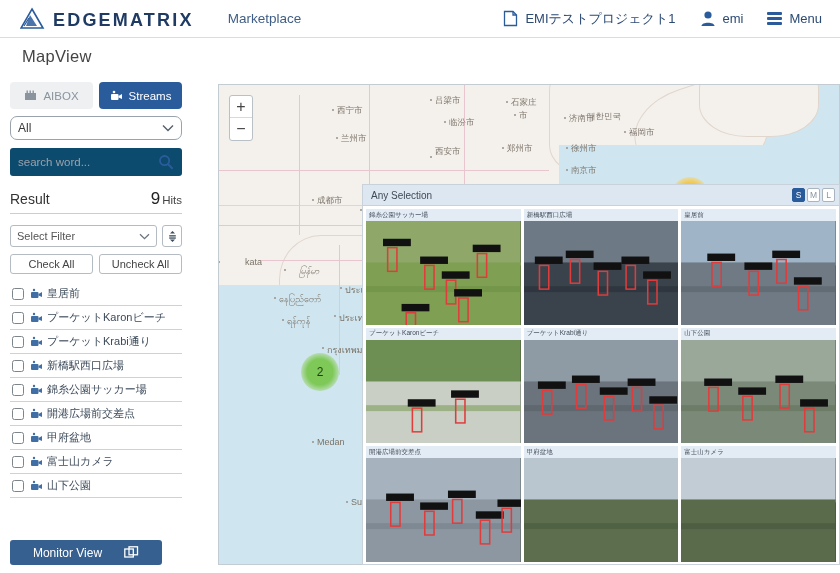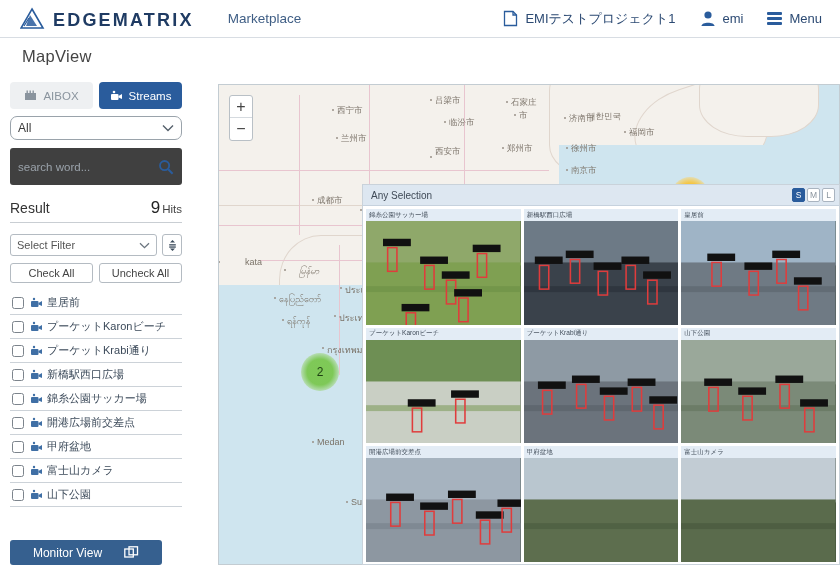--- a/index.html
+++ b/index.html
@@ -59,21 +59,21 @@
   .seg-btn.off { background: #eef0f2; color: #8a949e; }
   .seg-btn.on  { background: #2a5c9c; color: #fff; }
 
   .select-box {
     margin-top: 7px; height: 24px; border: 1px solid #9aa3ab; border-radius: 7px;
     background: #fff; display: flex; align-items: center; padding: 0 7px;
     font-size: 12px; color: #3a3a3a; cursor: pointer;
   }
   .select-box .caret { margin-left: auto; }
   .search-box {
-    margin-top: 8px; height: 37px; background: #404040; border-radius: 3px;
+    margin-top: 8px; height: 28px; background: #0c4a6e; border-radius: 3px;
     display: flex; align-items: center; padding: 0 8px; cursor: text;
   }
   .search-box .ph { font-size: 11.5px; color: #9aa2aa; }
   .search-box .mag { margin-left: auto; }
 
   .result-row {
     margin-top: 13px; display: flex; align-items: baseline;
     border-bottom: 1px solid #c9ced3; padding-bottom: 4px;
   }
   .result-lbl { font-size: 14px; color: #333; }

